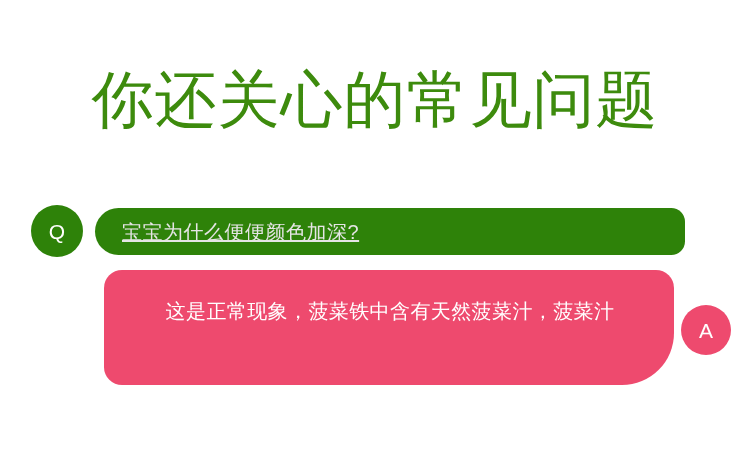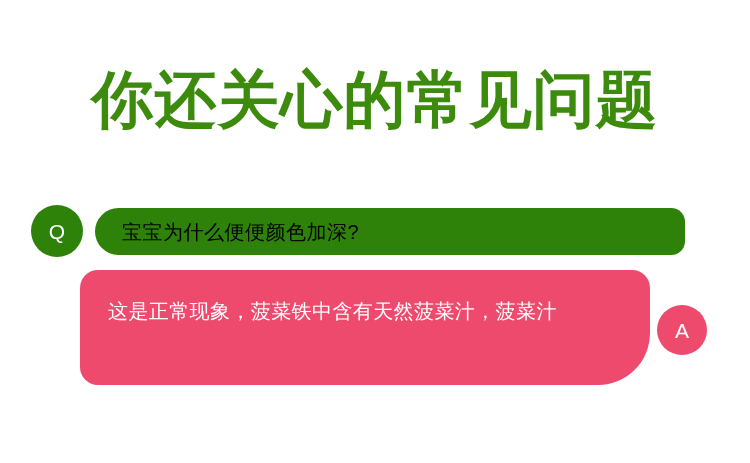--- a/index.html
+++ b/index.html
@@ -24,21 +24,21 @@
 
   
   .page-title {
     position: absolute;
     left: 0;
     top: 58px;
     width: 750px;
     text-align: center;
     font-size: 62px;
     line-height: 84px;
-    font-weight: bold;
+    font-weight: normal;
     color: #3d8b0d;
     letter-spacing: 1px;
     white-space: nowrap;
   }
 
   
   .qa-block {
     position: absolute;
     left: 0;
     top: 0;
@@ -83,35 +83,37 @@
     width: 590px;
     height: 47px;
     background: #2e8209;
     border-radius: 24px 14px 14px 24px;
     box-sizing: border-box;
     display: flex;
     align-items: center;
   }
 
   .q-text {
-    color: #000000;
+    color: #e5e5e5;
     font-size: 20px;
     line-height: 28px;
     padding-left: 27px;
     letter-spacing: 0.5px;
     white-space: nowrap;
+    text-decoration: underline;
   }
 
   
   .a-row {
     position: absolute;
-    left: 80px;
+    left: 104px;
     top: 270px;
     width: 627px;
     height: 118px;
+    text-align: center;
   }
 
   .a-bubble {
     position: absolute;
     left: 0;
     top: 0;
     width: 570px;
     height: 115px;
     background: #ee4a6e;
     border-radius: 18px 18px 52px 18px;

